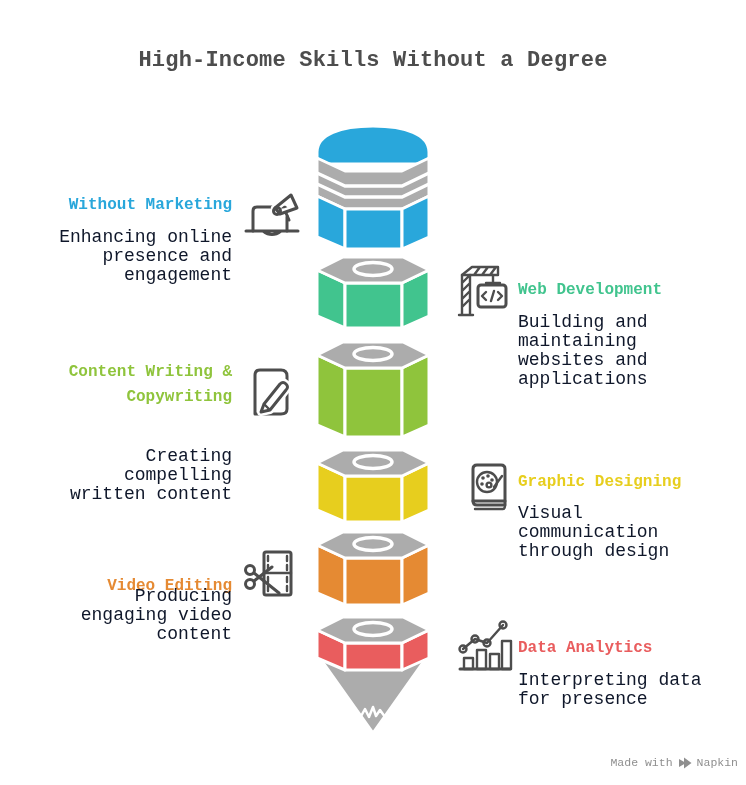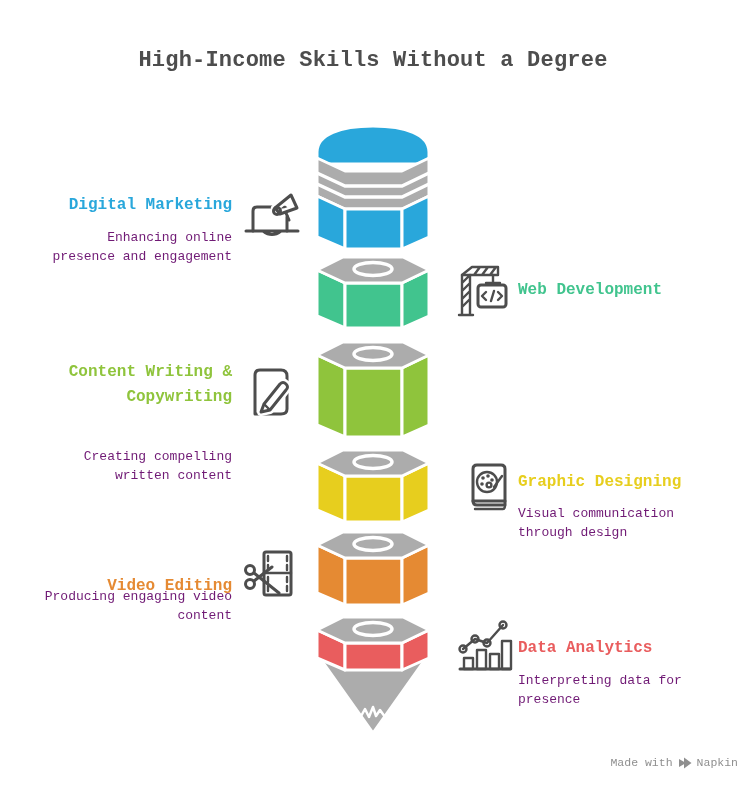--- a/index.html
+++ b/index.html
@@ -8,21 +8,21 @@
     font-family:Liberation Mono, monospace;overflow:hidden;padding-left:36px;
   }
   .main-title{
     position:absolute;left:0;top:48px;width:746px;text-align:center;
     font-size:22px;font-weight:bold;color:#4d4d4d;letter-spacing:.2px;margin:0;
   }
   .skill-title{
     position:absolute;font-size:16px;font-weight:bold;line-height:25px;margin:0;
   }
   .skill-desc{
-    position:absolute;font-size:13px;color:#701a75;line-height:19px;margin:0;
+    position:absolute;font-size:18px;color:#0f172a;line-height:19px;margin:0;
   }
   .ta-r{text-align:right;}
   .icon{position:absolute;}
   .icon svg{display:block;}
   .stroke-ic{fill:none;stroke:#4d4d4d;stroke-width:3;stroke-linecap:round;stroke-linejoin:round;}
   .stroke-ic-thin{fill:none;stroke:#4d4d4d;stroke-width:2.4;stroke-linecap:round;stroke-linejoin:round;}
   .halo{fill:none;stroke:#ffffff;stroke-width:8;stroke-linecap:round;stroke-linejoin:round;}
   .dot{fill:#4d4d4d;stroke:none;}
   .pencil{position:absolute;left:313px;top:118px;}
   .seg{stroke:#ffffff;stroke-width:3;stroke-linejoin:round;}
@@ -79,34 +79,35 @@
     <polygon class="seg" points="4,536 32,548 89,548 116,536 60,615" fill="#ACACAC"></polygon>
     <polyline points="47,600 52,591 56,599 60,589 63,598 67,592 72,599" fill="none" stroke="#ffffff" stroke-width="2.5" stroke-linejoin="round"></polyline>
 
     <polygon class="seg" points="4,512 32,525 32,552 4,540" fill="#E95D5E"></polygon>
     <polygon class="seg" points="32,525 89,525 89,552 32,552" fill="#E95D5E"></polygon>
     <polygon class="seg" points="89,525 116,512 116,540 89,552" fill="#E95D5E"></polygon>
     <polygon class="seg" points="4,512 30,499 90,499 116,512 89,525 32,525" fill="#ACACAC"></polygon>
     <ellipse class="ring" cx="60" cy="511" rx="19" ry="6.5"></ellipse>
   </svg>
 
-  <h2 class="skill-title ta-r" style="left: 40px; top: 193px; width: 192px; color: rgb(41, 167, 219);">Digital Marketing</h2>
+  <h2 class="skill-title ta-r" style="left: 40px; top: 193px; width: 192px; color: rgb(41, 167, 219);">Without Marketing</h2>
   <p class="skill-desc ta-r" style="left:42px;top:228px;width:190px;">Enhancing online presence and engagement</p>
   <span class="icon" style="left:242px;top:184px;">
     <svg width="60" height="60" viewBox="0 0 60 60">
       <path class="stroke-ic" d="M11,47 V27 Q11,23 15,23 H41 Q45,23 45,27 V47"></path>
       <path class="stroke-ic" d="M4,47 H56 M21,47 Q30,54 39,47"></path>
       <path class="halo" d="M33,24 L49,11 L55,24 L38,30 Z"></path>
       <path class="stroke-ic" d="M33,24 L49,11 L55,24 L38,30 Z"></path>
       <path class="stroke-ic" d="M44,29 L47,36"></path>
       <circle class="stroke-ic" cx="35" cy="27" r="3.5"></circle>
     </svg>
   </span>
 
   <h2 class="skill-title" style="left: 518px; top: 278px; width: 200px; color: rgb(65, 196, 142);">Web Development</h2>
+  <p class="skill-desc" style="left:518px;top:313px;width:185px;">Building and maintaining websites and applications</p>
   <span class="icon" style="left:453px;top:261px;">
     <svg width="58" height="62" viewBox="0 0 58 62">
       <path class="stroke-ic-thin" d="M9,54 V14 H17 V54 M9,22 L17,14 M9,30 L17,22 M9,38 L17,30 M9,46 L17,38 M6,54 H20"></path>
       <path class="stroke-ic-thin" d="M9,14 L19,6 H45 V14 H17 M27,6 L21,14 M35,6 L29,14 M43,6 L37,14"></path>
       <path class="stroke-ic-thin" d="M40,14 V22 M33,22 H47"></path>
       <rect class="stroke-ic" x="25" y="24" width="28" height="22" rx="3"></rect>
       <path class="stroke-ic-thin" d="M33,31 L29,35 L33,39 M45,31 L49,35 L45,39 M41,30 L38,40"></path>
     </svg>
   </span>
 

